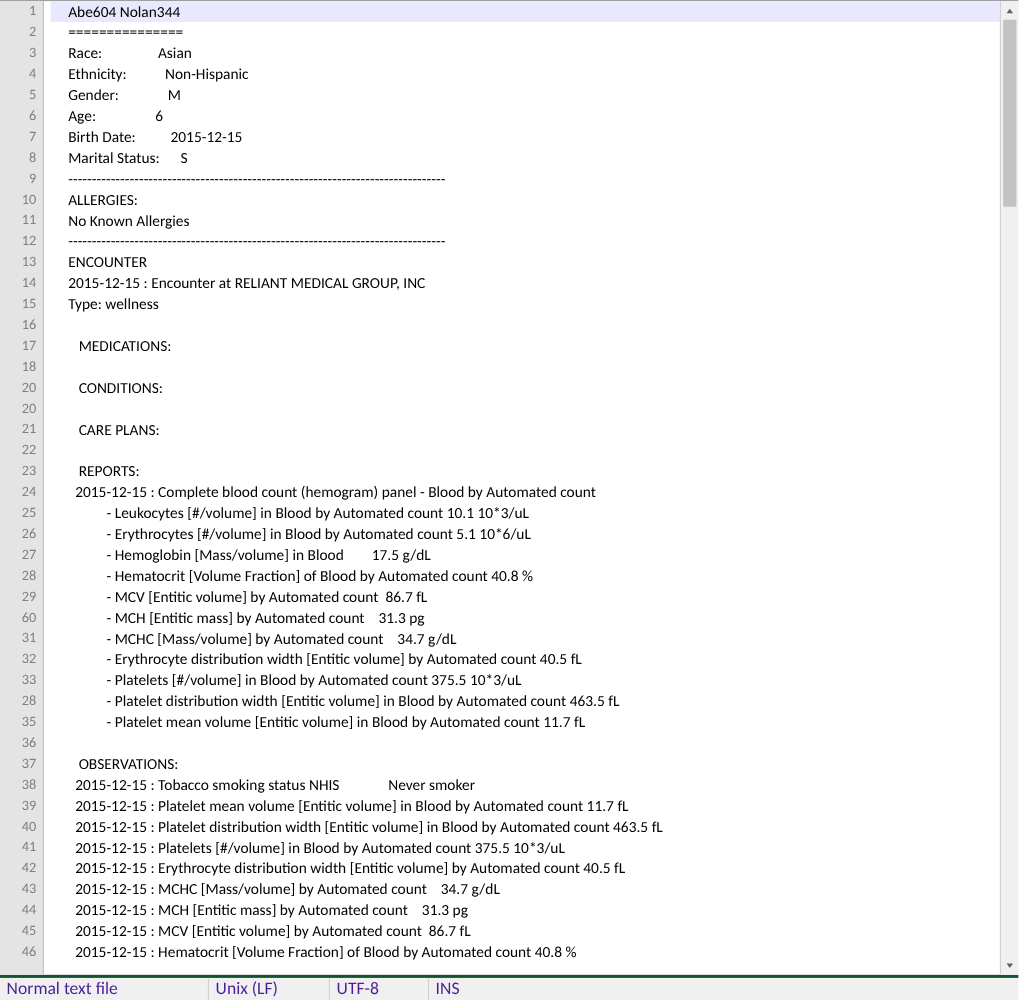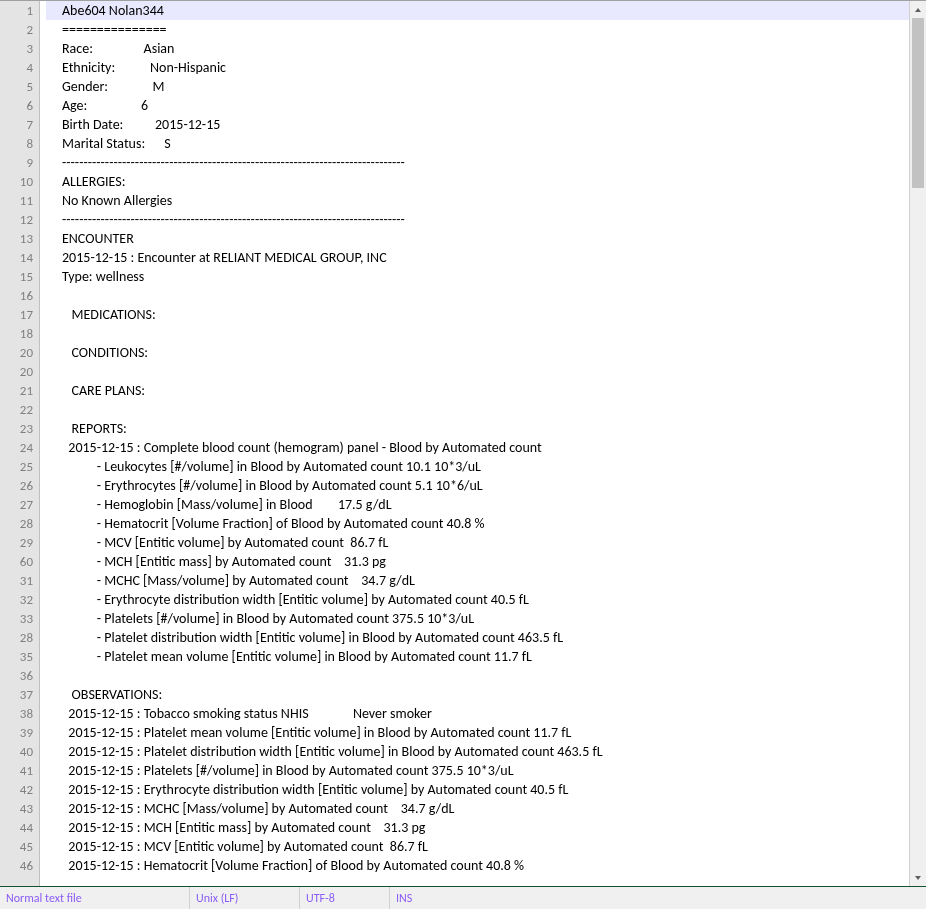--- a/index.html
+++ b/index.html
@@ -58,24 +58,24 @@
     position: absolute; left: 2px; right: 2px;
     top: 0; height: 170px;
     background: #c2c2c2;
     border-radius: 1px;
   }
   
   .statusbar {
     width: 926px;
     height: 23px;
     background: #f0f0f0;
-    border-top: 1px solid #14532d;
+    border-top: 3px solid #14532d;
     display: flex;
-    font-size: 12px;
-    color: #8b5cf6;
+    font-size: 16px;
+    color: #4c1d95;
     align-items: center;
   }
   .sb-cell {
     padding: 0 6px;
     border-right: 1px solid #d0d0d0;
     height: 100%;
     display: flex;
     align-items: center;
     white-space: nowrap;
   }

